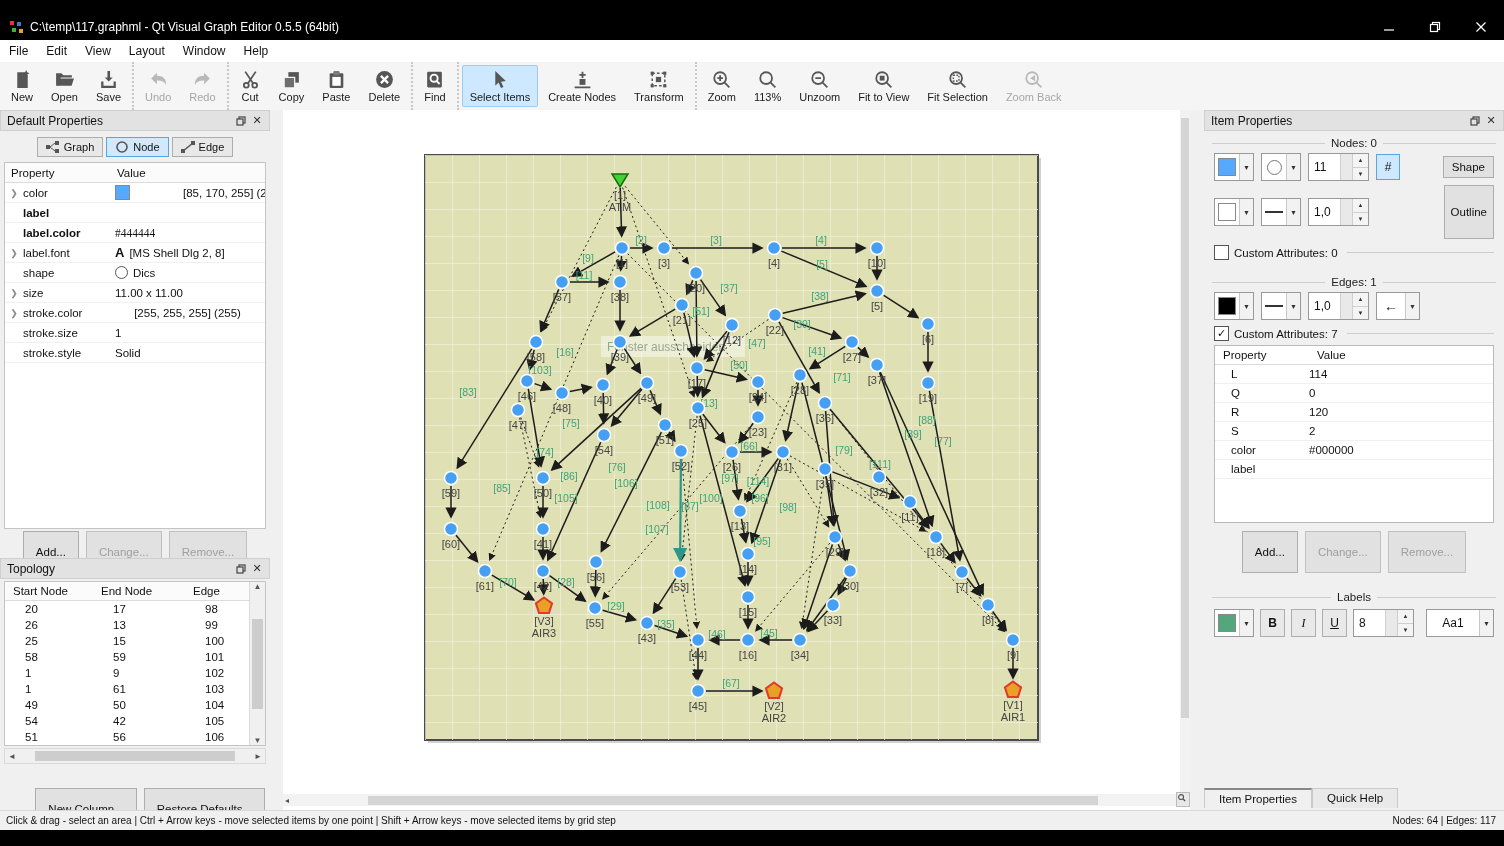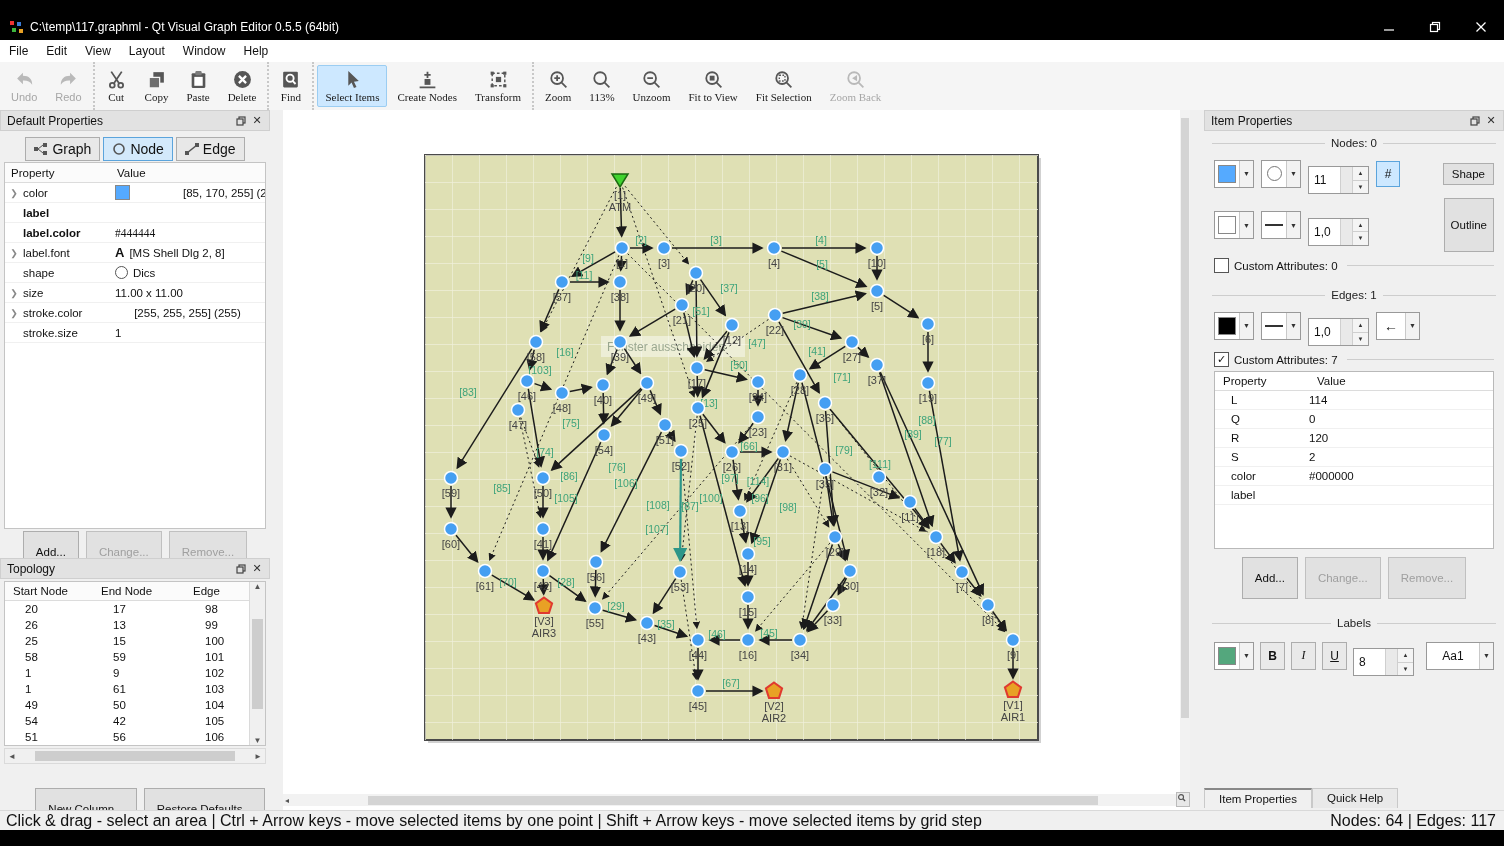--- a/index.html
+++ b/index.html
@@ -11,40 +11,40 @@
   .titlebar .appicon i{position:absolute;width:4px;height:4px;}
   .title-text{flex:1;white-space:nowrap;overflow:hidden;}
   .winbtn{width:46px;height:26px;display:flex;align-items:center;justify-content:center;}
   .winbtn svg{stroke:#fff;stroke-width:1.2;fill:none;}
   
   .menubar{position:absolute;left:0;top:26px;width:100%;height:22px;background:#fff;border-bottom:1px solid #e6e6e6;display:flex;align-items:center;font-size:12px;color:#111;}
   .menu-item{padding:3px 9px;}
   
   .toolbar{position:absolute;left:0;top:48px;width:100%;height:48px;background:#f5f5f5;border-bottom:1px solid #d5d5d5;display:flex;align-items:stretch;font-size:11px;}
   .tgroup{display:flex;align-items:stretch;padding:1px 2px;}
-  .tgroup + .tgroup{border-left:2px dotted #c8c8c8;font-family:Liberation Serif, serif;}
+  .tgroup + .tgroup{border-left:2px dotted #c8c8c8;}
   .tbtn{display:flex;flex-direction:column;align-items:center;justify-content:center;padding:2px 7px;margin:2px 1px;border:1px solid transparent;border-radius:2px;color:#1a1a1a;}
   .tbtn svg{width:21px;height:21px;margin-bottom:1px;}
   .tbtn .f{fill:#565656;stroke:none;}
   .tbtn .s{fill:none;stroke:#565656;stroke-width:1.7;}
   .tbtn.active{background:#cde8ff;border-color:#9bcdf2;}
   .tbtn.disabled{color:#a6a6a6;}
   .tbtn.disabled .f{fill:#b9b9b9;}
   .tbtn.disabled .s{stroke:#b9b9b9;}
   
   .main{position:absolute;left:0;top:96px;width:100%;height:700px;background:#f0f0f0;}
   .dock{position:absolute;top:0;background:#f0f0f0;font-size:11px;color:#111;}
   .dock-title{height:19px;background:#e2e2e2;border:1px solid #cfcfcf;display:flex;align-items:center;padding:0 4px 0 6px;font-size:12px;}
   .dock-title .sp{flex:1;}
   .dock-mini{width:16px;height:14px;display:flex;align-items:center;justify-content:center;color:#333;font-size:11px;}
   .dock-mini svg{stroke:#444;fill:none;stroke-width:1.2;}
   
   #dock-left{left:0;width:270px;height:700px;}
   .tabrow{display:flex;justify-content:center;gap:3px;margin:6px 0 8px 0;}
-  .tabbtn{display:flex;align-items:center;gap:4px;border:1px solid #adadad;background:#e8e8e8;padding:3px 8px;font-size:14px;}
+  .tabbtn{display:flex;align-items:center;gap:4px;border:1px solid #adadad;background:#e8e8e8;padding:3px 8px;font-size:11px;}
   .tabbtn.active{background:#d3e9fb;border-color:#5ba4dc;}
   .tabbtn svg{width:14px;height:12px;}
   .ptable{position:absolute;left:4px;right:4px;top:52px;height:365px;background:#fff;border:1px solid #c4c4c4;overflow:hidden;}
   .prow{display:grid;grid-template-columns:18px 88px 1fr;align-items:center;height:19px;border-bottom:1px solid #f0f0f0;font-size:11.5px;}
   .prow.hdr{grid-template-columns:106px 1fr;background:#fbfbfb;border-bottom:1px solid #dcdcdc;}
   .prow.hdr div{padding-left:6px;}
   .pexp{color:#888;font-size:9px;text-align:center;}
   .pname{white-space:nowrap;}
   .pval{display:flex;align-items:center;gap:5px;padding-left:4px;white-space:nowrap;}
   .swatch{width:13px;height:13px;border:1px solid #888;display:inline-block;}
@@ -74,41 +74,41 @@
   
   #dock-right{left:1204px;width:300px;height:700px;font-size:11.5px;}
   .grp-hdr{display:flex;align-items:center;margin:6px 8px 4px 8px;color:#222;}
   .grp-hdr::before,.grp-hdr::after{content:"";flex:1;border-top:1px solid #cdcdcd;}
   .grp-hdr span{padding:0 6px;}
   .ctl-row{display:flex;align-items:center;gap:7px;margin:4px 10px;}
   .dd{display:flex;align-items:center;border:1px solid #999;background:#fff;height:26px;}
   .dd .cont{width:24px;height:24px;display:flex;align-items:center;justify-content:center;}
   .dd .arr{width:13px;align-self:stretch;border-left:1px solid #c9c9c9;background:#f2f2f2;display:flex;align-items:center;justify-content:center;font-size:7px;color:#333;}
   .lineglyph{width:18px;border-top:2px solid #333;}
-  .spin{display:flex;border:1px solid #999;background:#fff;height:26px;align-items:stretch;margin-top:13px;}
+  .spin{display:flex;border:1px solid #999;background:#fff;height:26px;align-items:stretch;}
   .spin .txt{width:26px;display:flex;align-items:center;padding-left:5px;font-size:12px;}
   .spin .gray{width:11px;background:#e9e9e9;border-left:1px solid #cfcfcf;}
   .spin .arrs{width:15px;display:flex;flex-direction:column;border-left:1px solid #cfcfcf;}
   .spin .arrs i{flex:1;display:flex;align-items:center;justify-content:center;font-style:normal;font-size:6px;background:#f4f4f4;color:#333;}
   .spin .arrs i + i{border-top:1px solid #cfcfcf;}
   .sqbtn{min-width:22px;height:24px;border:1px solid #adadad;background:#e9e9e9;display:flex;align-items:center;justify-content:center;font-size:12px;}
   .sqbtn.hl{background:#cde8ff;border-color:#5ba4dc;}
   .cb-row{display:flex;align-items:center;margin:6px 10px 2px 10px;gap:5px;}
   .cb-row::after{content:"";flex:1;border-top:1px solid #cdcdcd;margin-left:4px;}
   .cbox{width:13px;height:13px;border:1px solid #555;background:#fff;display:flex;align-items:center;justify-content:center;font-size:11px;line-height:1;}
   .attr-table{margin:4px 10px;background:#fff;border:1px solid #b9b9b9;height:176px;overflow:hidden;}
   .arow{display:grid;grid-template-columns:16px 78px 1fr;height:18px;align-items:center;border-bottom:1px solid #f0f0f0;}
   .arow.hdr{grid-template-columns:94px 1fr;border-bottom:1px solid #dcdcdc;}
   .arow.hdr div{padding-left:8px;}
   .labels-row{display:flex;align-items:center;gap:6px;margin:6px 10px;}
   .dock-tabs{position:absolute;left:0;bottom:2px;display:flex;font-size:11.5px;}
   .dock-tab{padding:3px 14px;border:1px solid #c9c9c9;border-bottom:none;background:#e9e9e9;}
   .dock-tab.active{background:#f0f0f0;border-top:2px solid #888;}
   
-  .statusbar{position:absolute;left:0;top:796px;width:100%;height:19px;background:#f0f0f0;border-top:1px solid #d9d9d9;display:flex;align-items:center;font-size:16px;color:#111;padding:0;gap:36px;}
+  .statusbar{position:absolute;left:0;top:796px;width:100%;height:19px;background:#f0f0f0;border-top:1px solid #d9d9d9;display:flex;align-items:center;font-size:10px;color:#111;padding:0;gap:36px;}
   .statusbar .left{padding-left:6px;flex:1;}
   .statusbar .right{padding-right:8px;}
   .band{position:absolute;left:0;width:100%;background:#000;}
 </style>
 </head>
 <body>
 
 <div class="band" style="top:0;height:14px;"></div>
 <div class="band" style="top:829px;height:17px;"></div>
 
@@ -145,20 +145,43 @@
       <span class="menu-item">File</span>
       <span class="menu-item">Edit</span>
       <span class="menu-item">View</span>
       <span class="menu-item">Layout</span>
       <span class="menu-item">Window</span>
       <span class="menu-item">Help</span>
     </div>
 
   <div class="toolbar">
       <div class="tgroup">
+        <div class="tbtn">
+          <svg viewBox="0 0 20 20">
+            <path class="f" d="M5 3h7l3 3v12H5z"></path>
+            <path class="f" d="M13.5 1l1 2.2 2.2 1-2.2 1-1 2.2-1-2.2-2.2-1 2.2-1z"></path>
+          </svg>
+          <span>New</span>
+        </div>
+        <div class="tbtn">
+          <svg viewBox="0 0 20 20">
+            <path class="f" d="M2 16V4h5l2 2h8v2H6.5L4.5 16z"></path>
+            <path class="f" d="M5.5 9H19l-2.2 7H3.5z"></path>
+          </svg>
+          <span>Open</span>
+        </div>
+        <div class="tbtn">
+          <svg viewBox="0 0 20 20">
+            <path class="f" d="M9 2h2.5v6H14l-3.8 4L6.5 8H9z"></path>
+            <path class="f" d="M3 12h2.2v4h9.6v-4H17v6H3z"></path>
+          </svg>
+          <span>Save</span>
+        </div>
+      </div>
+      <div class="tgroup">
         <div class="tbtn disabled">
           <svg viewBox="0 0 20 20">
             <path class="f" d="M8.5 3.5L3 9l5.5 5.5V11c4.2-.2 6.8 1 8.8 4 .2-5.4-3-8.6-8.8-8.6z"></path>
           </svg>
           <span>Undo</span>
         </div>
         <div class="tbtn disabled">
           <svg viewBox="0 0 20 20">
             <path class="f" d="M11.5 3.5L17 9l-5.5 5.5V11c-4.2-.2-6.8 1-8.8 4-.2-5.4 3-8.6 8.8-8.6z"></path>
           </svg>
@@ -383,20 +406,27 @@
             <div class="pname">stroke.color</div>
             <div class="pval">
               <span style="white-space: pre;">      [255, 255, 255] (255)</span>
             </div>
           </div>
           <div class="prow">
             <div class="pexp"></div>
             <div class="pname">stroke.size</div>
             <div class="pval">
               <span style="white-space: pre;">1</span>
+            </div>
+          </div>
+          <div class="prow">
+            <div class="pexp"></div>
+            <div class="pname">stroke.style</div>
+            <div class="pval">
+              <span style="white-space: pre;">Solid</span>
             </div>
           </div>
         </div>
       <div class="btnrow" id="defprop-btns" style="top:421px;">
           <button class="btn">Add...</button>
           <button class="btn disabled">Change...</button>
           <button class="btn disabled">Remove...</button>
         </div>
       <div id="topo-wrap">
         <div class="dock-title">

